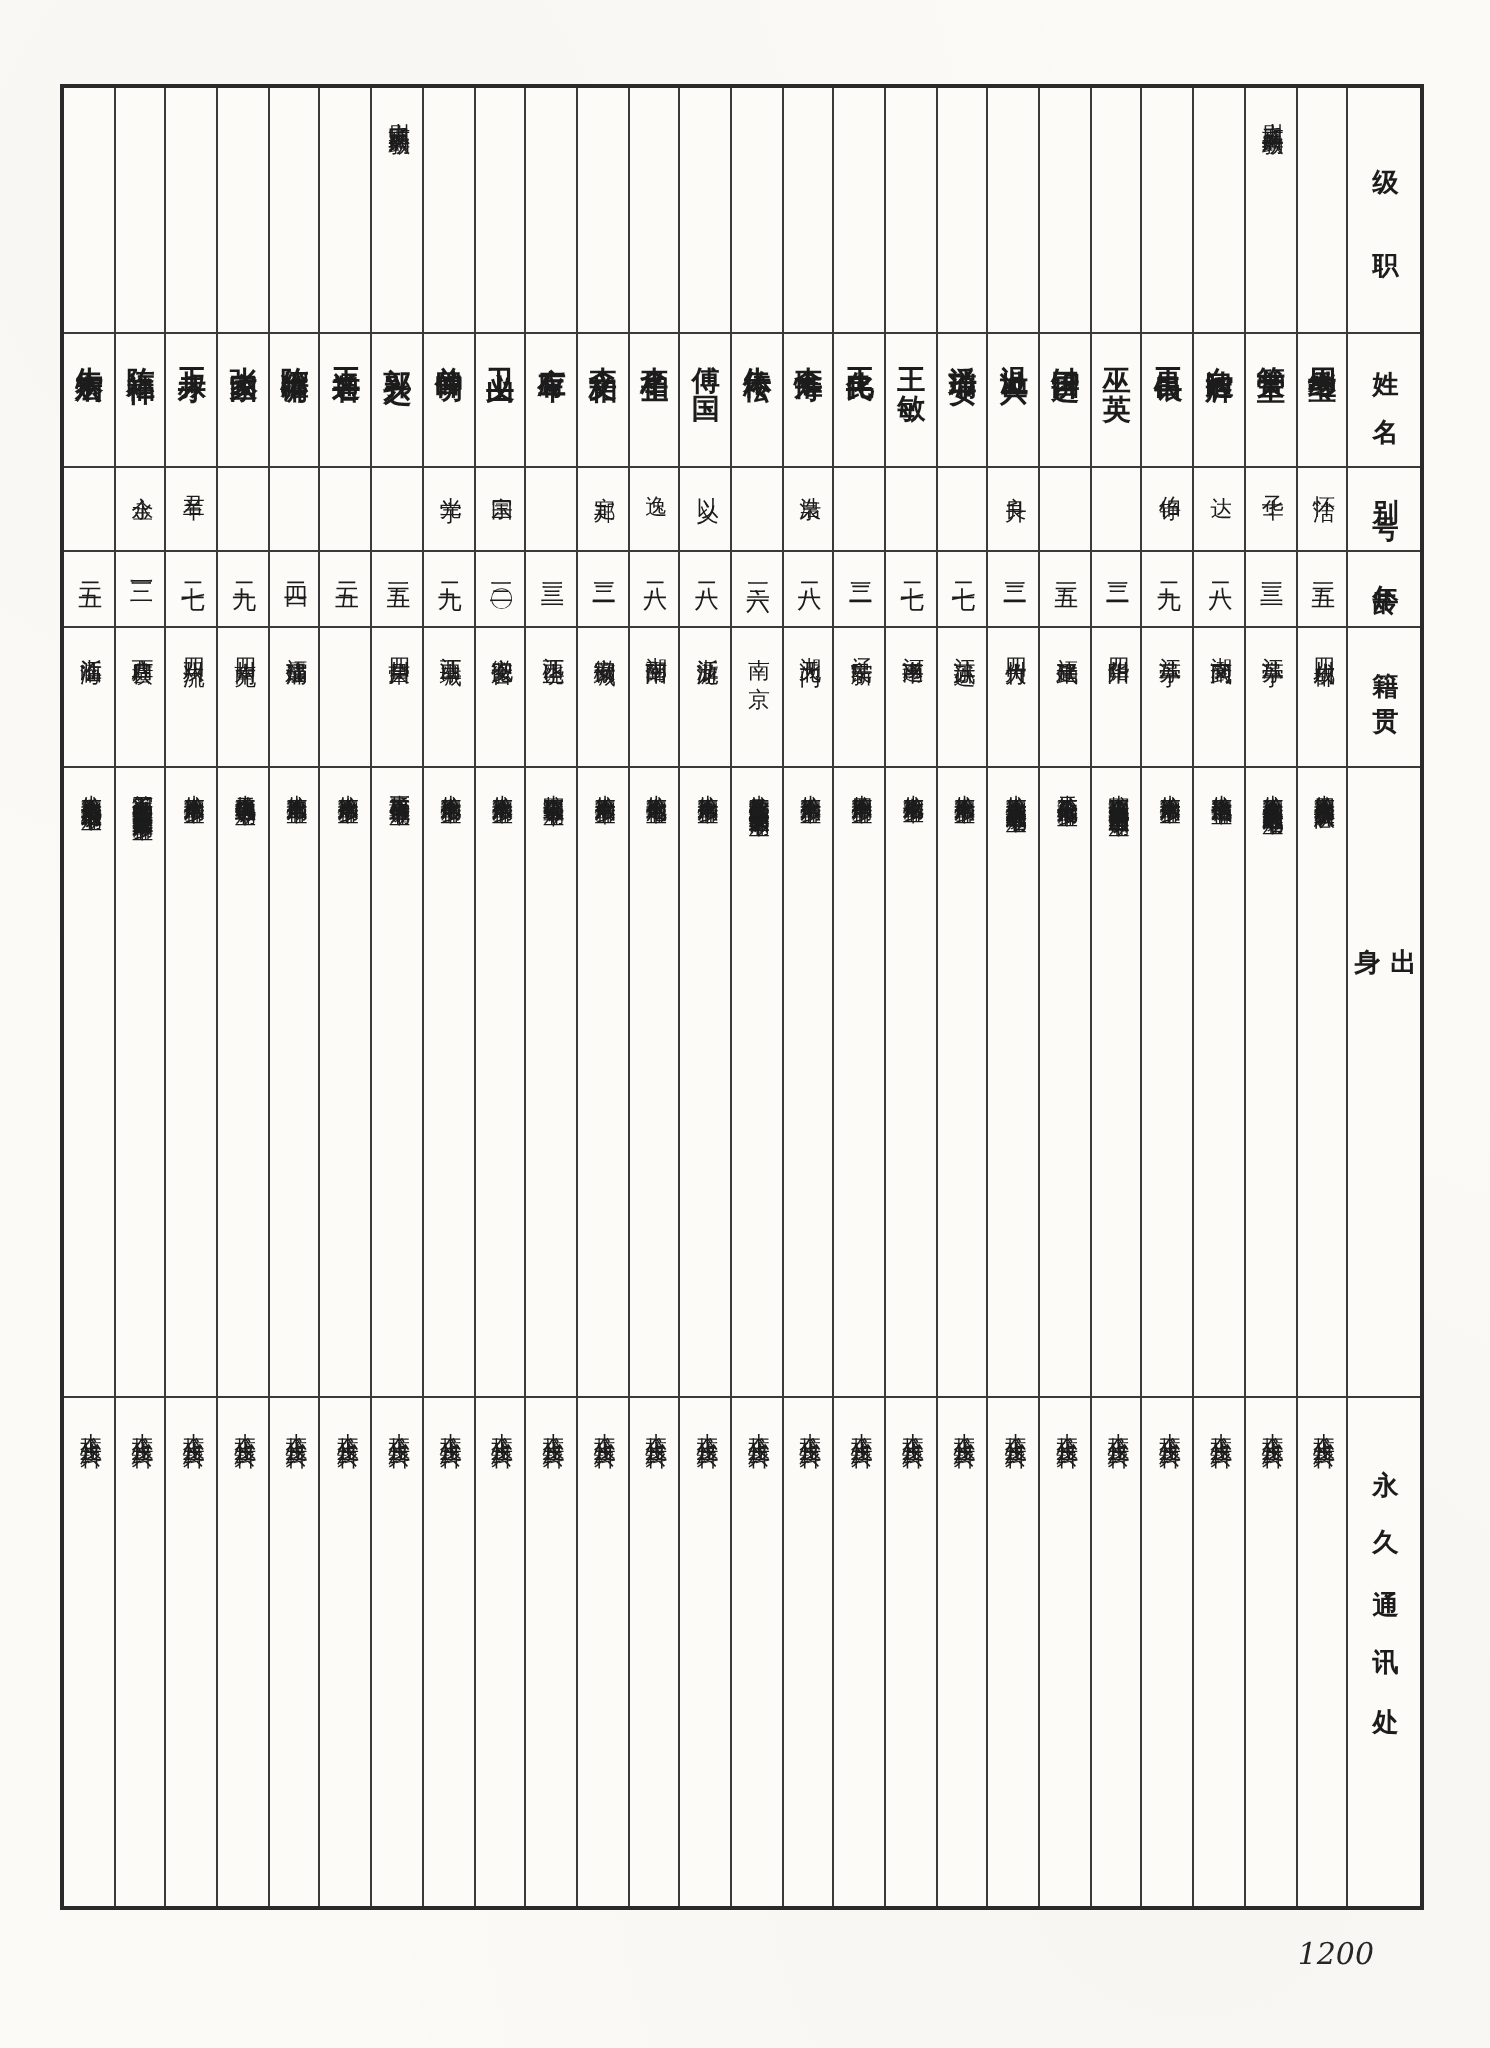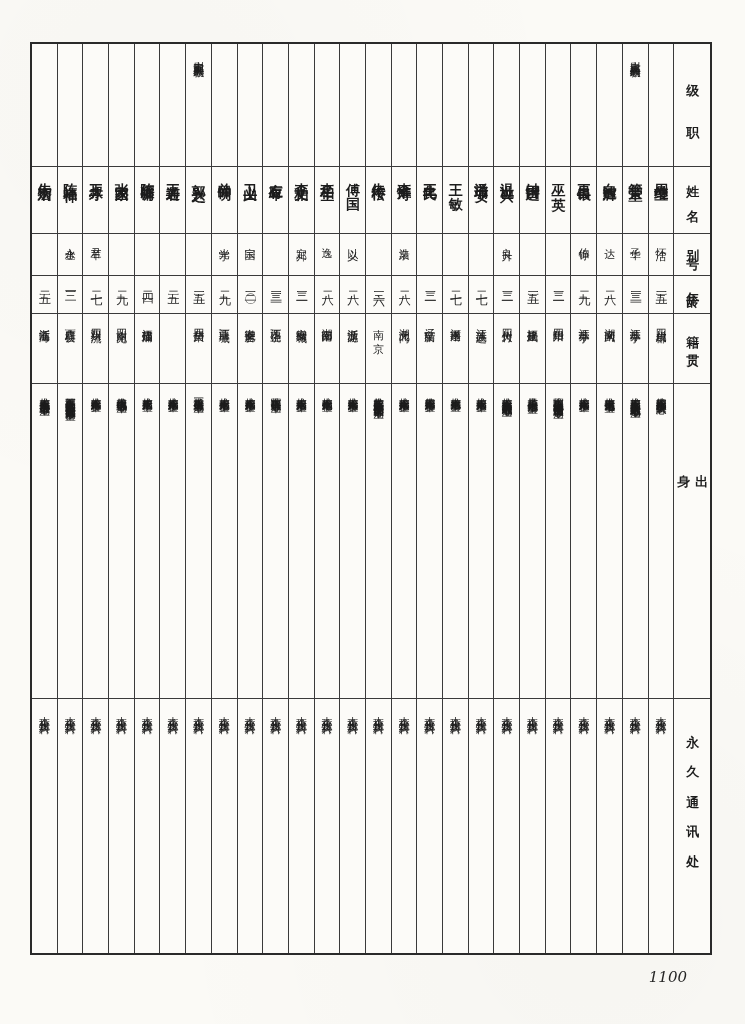--- a/index.html
+++ b/index.html
@@ -683,14 +683,14 @@
           <span class="hv h-native">籍贯</span>
         </div>
       <div class="cell r-origin">
           <span class="hv h-origin">出身</span>
         </div>
       <div class="cell r-addr">
           <span class="hv h-addr">永久通讯处</span>
         </div>
     </div>
   </div>
-  <div class="page-number">1100</div>
+  <div class="page-number">1200</div>
 </div>
 
 </body></html>

